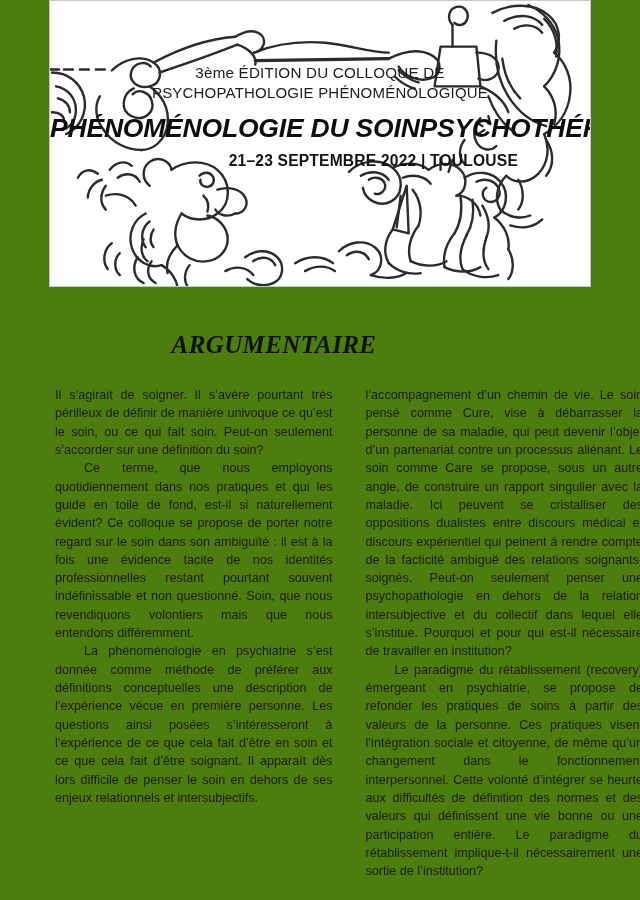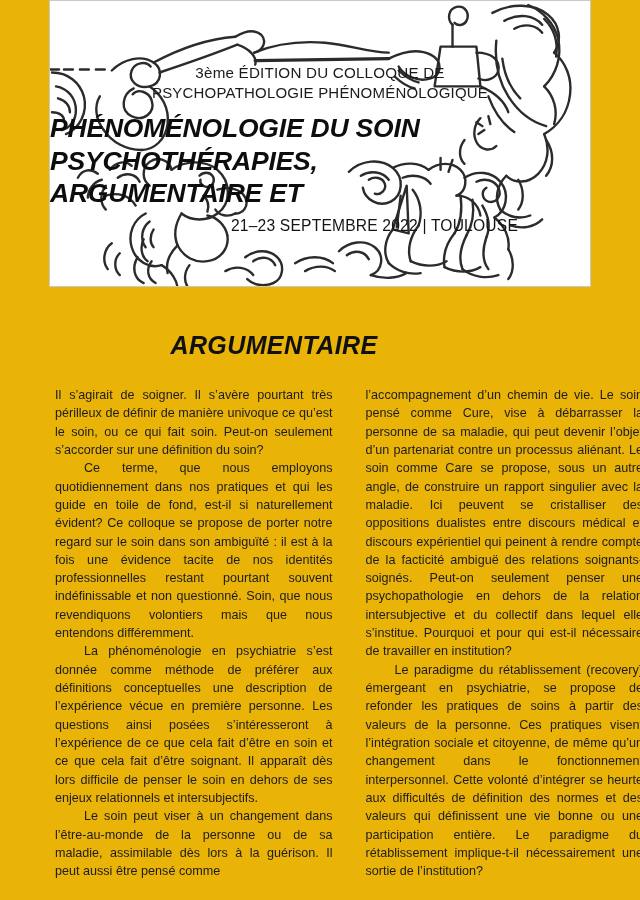--- a/index.html
+++ b/index.html
@@ -13,21 +13,21 @@
     height: 900px;
     overflow: hidden;
     font-family: "Liberation Sans", sans-serif;
     color: #1a1a1a;
   }
 
   .page {
     position: relative;
     width: 640px;
     height: 900px;
-    background: #eab308;
+    background: #4d7c0f;
   }
 
   
   .banner {
     position: absolute;
     left: 49px;
     top: 0px;
     width: 542px;
     height: 287px;
     border: 1px solid #c9c9c9;
@@ -62,22 +62,22 @@
     letter-spacing: 0.2px;
     line-height: 1.28;
     color: #1b1b1b;
     text-align: center;
     white-space: nowrap;
     margin-top: 1px;
   }
   .ev-main {
     margin-top: 9px;
     display: flex;
-    flex-direction: column;
-    align-items: flex-start;
+    flex-direction: row;
+    align-items: center;
     width: 100%;
     padding-right: 66px;
   }
   .ev-main-line {
     font-weight: 800;
     font-style: italic;
     font-size: 26.5px;
     letter-spacing: -0.2px;
     line-height: 1.24;
     color: #0d0d0d;
@@ -86,34 +86,36 @@
   }
   .ev-dates {
     margin-top: 7px;
     width: 100%;
     padding-right: 72px;
     text-align: right;
     font-size: 15.6px;
     letter-spacing: 0.2px;
     color: #141414;
     white-space: nowrap;
+    font-weight: bold;
   }
 
   
   .article-title {
     position: absolute;
     left: 0;
     top: 331px;
     width: 548px;
     text-align: center;
     font-size: 25px;
     font-weight: 800;
     font-style: italic;
     letter-spacing: 0.4px;
     color: #111111;
+    font-family: Liberation Serif, serif;
   }
 
   .columns {
     position: absolute;
     left: 26px;
     top: 386px;
     width: 588px;
     height: 520px;
     display: flex;
     gap: 33px;
@@ -271,21 +273,20 @@
     </div>
   </div>
 
   <div class="article-title">ARGUMENTAIRE</div>
 
   <div class="columns">
     <div class="col">
       <p>Il s’agirait de soigner. Il s’avère pourtant très périlleux de définir de manière univoque ce qu’est le soin, ou ce qui fait soin. Peut-on seulement s’accorder sur une définition du soin?</p>
       <p class="indent">Ce terme, que nous employons quotidiennement dans nos pratiques et qui les guide en toile de fond, est-il si naturellement évident? Ce colloque se propose de porter notre regard sur le soin dans son ambiguïté : il est à la fois une évidence tacite de nos identités professionnelles restant pourtant souvent indéfinissable et non questionné.  Soin, que nous revendiquons volontiers mais que nous entendons différemment.</p>
       <p class="indent">La phénoménologie en psychiatrie s’est donnée comme méthode de préférer aux définitions conceptuelles une description de l’expérience vécue en première personne. Les questions ainsi posées s’intéresseront à l’expérience de ce que cela fait d’être en soin et ce que cela fait d’être soignant. Il apparaît dès lors difficile de penser le soin en dehors de ses enjeux relationnels et intersubjectifs.</p>
-      <p class="indent">Le soin peut viser à un changement dans l’être-au-monde de la personne ou de sa maladie, assimilable dès lors à la guérison. Il peut aussi être pensé comme</p>
     </div>
     <div class="col">
       <p>l’accompagnement d’un chemin de vie. Le soin pensé comme Cure, vise à débarrasser la personne de sa maladie, qui peut devenir l’objet d’un partenariat contre un processus aliénant. Le soin comme Care se propose, sous un autre angle, de construire un rapport singulier avec la maladie. Ici peuvent se cristalliser des oppositions dualistes entre discours médical et discours expérientiel qui peinent à rendre compte de la facticité ambiguë des relations soignants-soignés. Peut-on seulement penser une psychopathologie en dehors de la relation intersubjective et du collectif dans lequel elle s’institue. Pourquoi et pour qui est-il nécessaire de travailler en institution?</p>
       <p class="indent">Le paradigme du rétablissement (recovery) émergeant en psychiatrie, se propose de refonder les pratiques de soins à partir des valeurs de la personne. Ces pratiques visent l’intégration sociale et citoyenne, de même qu’un changement dans le  fonctionnement  interpersonnel. Cette volonté d’intégrer se heurte aux difficultés de définition des normes et des valeurs qui définissent une vie bonne ou une participation entière. Le paradigme du rétablissement implique-t-il nécessairement une sortie de l’institution?</p>
     </div>
   </div>
 
 </div>
 
 </body></html>

